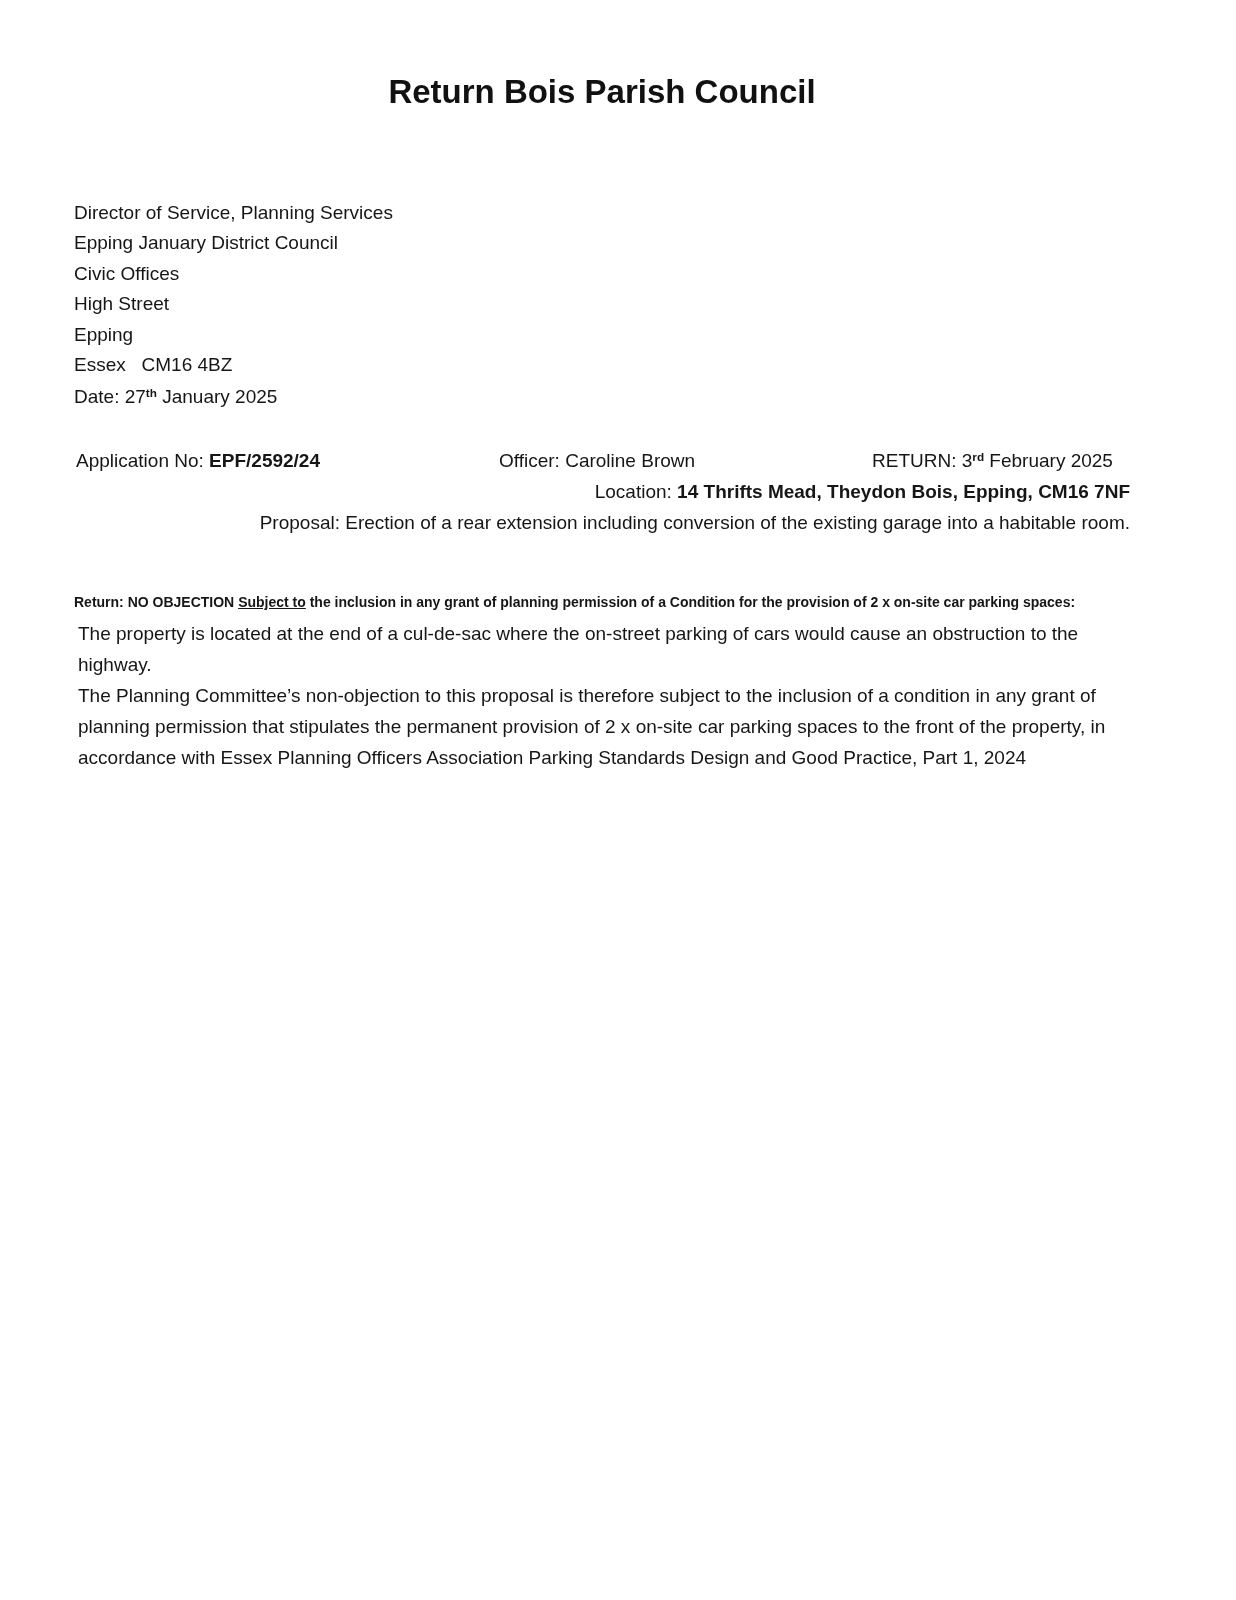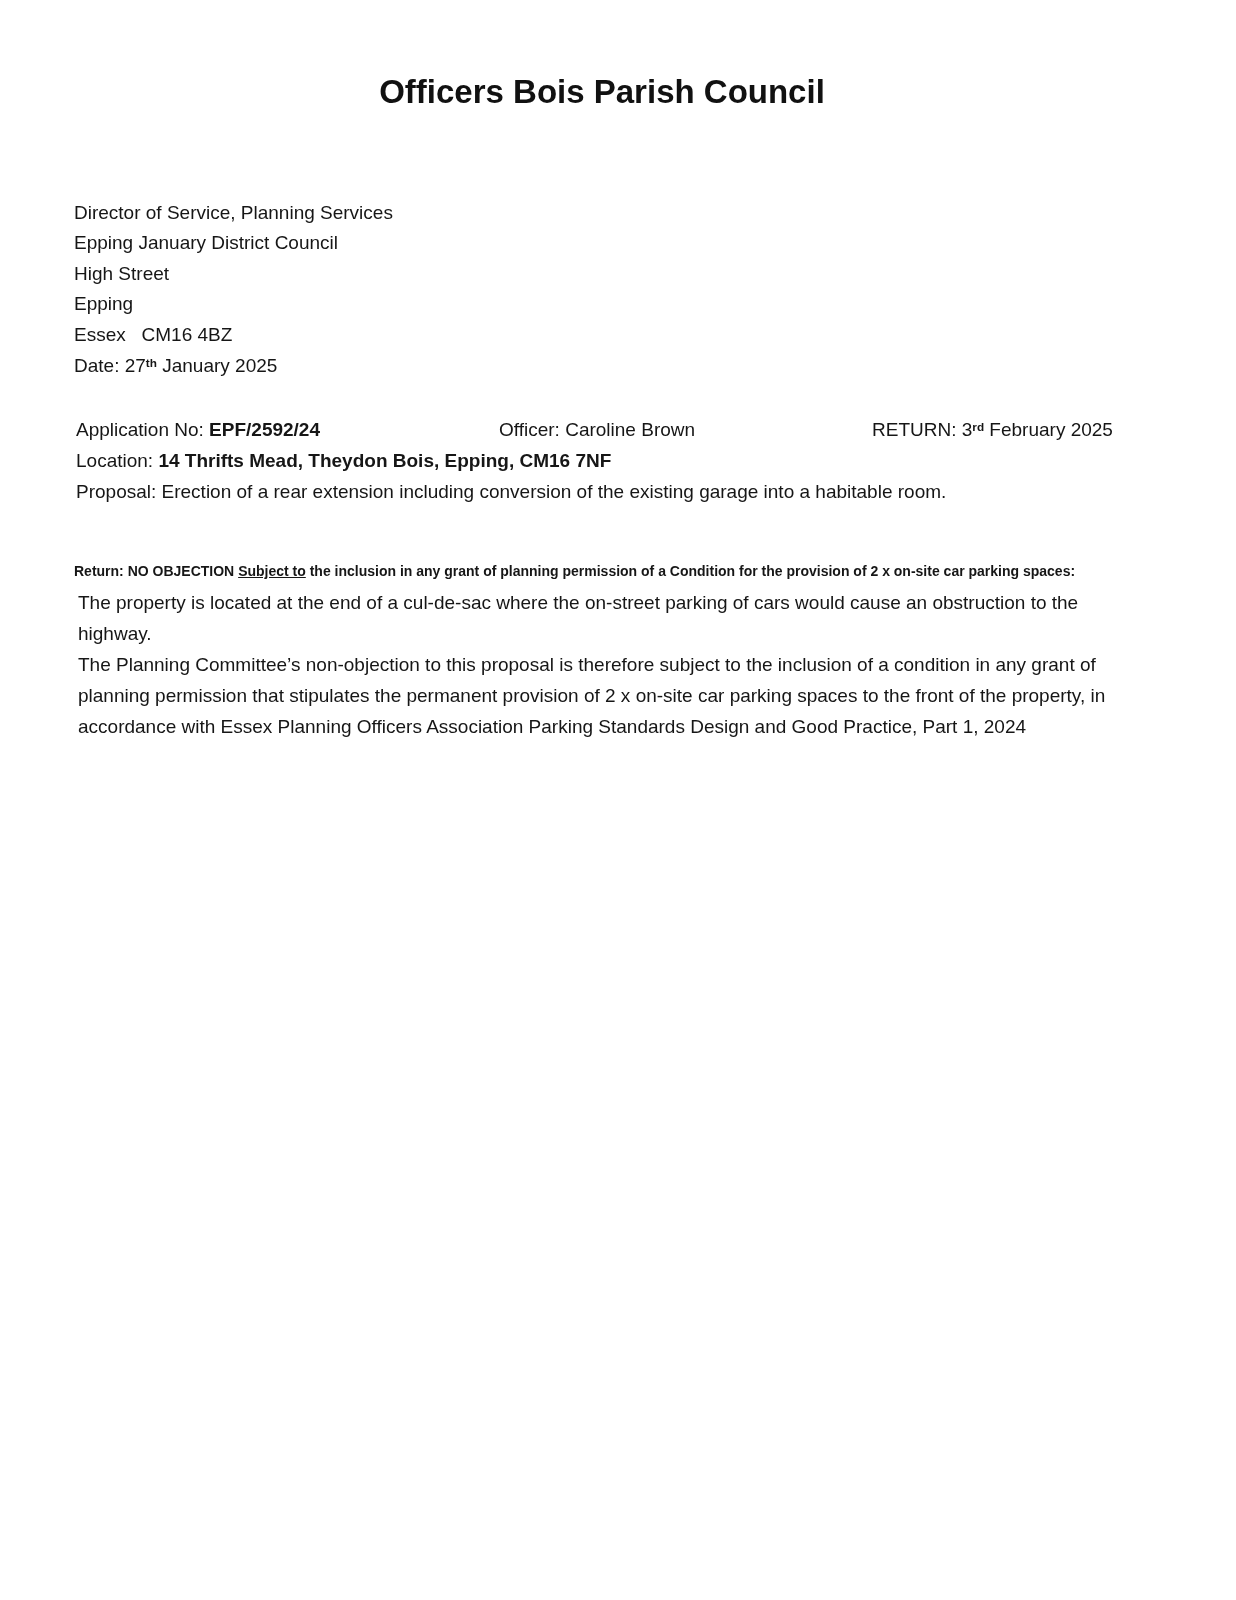--- a/index.html
+++ b/index.html
@@ -42,20 +42,21 @@
     line-height: 31px;
     margin-top: 31px;
   }
   .app-row .app-no { position: absolute; left: 2px; top: 0; }
   .app-row .officer { position: absolute; left: 425px; top: 0; }
   .app-row .return-date { position: absolute; left: 777px; top: 0; margin-left: 21px; }
   .line {
     font-size: 19px;
     line-height: 31px;
     padding-left: 2px;
+    text-align: right;
   }
   .return-statement {
     font-size: 14px;
     line-height: 31px;
     font-weight: 700;
     margin-top: 49px;
   }
   .return-statement .underline { text-decoration: underline; }
   .body-paragraph {
     font-size: 19px;
@@ -69,25 +70,26 @@
     position: relative;
     top: -0.45em;
     font-weight: bold;
   }
 </style>
 </head>
 <body>
 
 <div class="page">
 
-  <h1 class="title">Officers Bois Parish Council</h1>
+  <h1 class="title">Return Bois Parish Council</h1>
 
   <div class="address-block">
     <div class="addr-line">Director of Service, Planning Services</div>
     <div class="addr-line">Epping January District Council</div>
+    <div class="addr-line">Civic Offices</div>
     <div class="addr-line">High Street</div>
     <div class="addr-line">Epping</div>
     <div class="addr-line">Essex   CM16 4BZ</div>
   </div>
 
   <p class="date-line"><span>Date: 27</span><sup>th</sup><span> January 2025</span></p>
 
   <div class="app-row">
     <span class="app-no"><span>Application No: </span><b>EPF/2592/24</b></span>
     <span class="officer">Officer: Caroline Brown</span>

